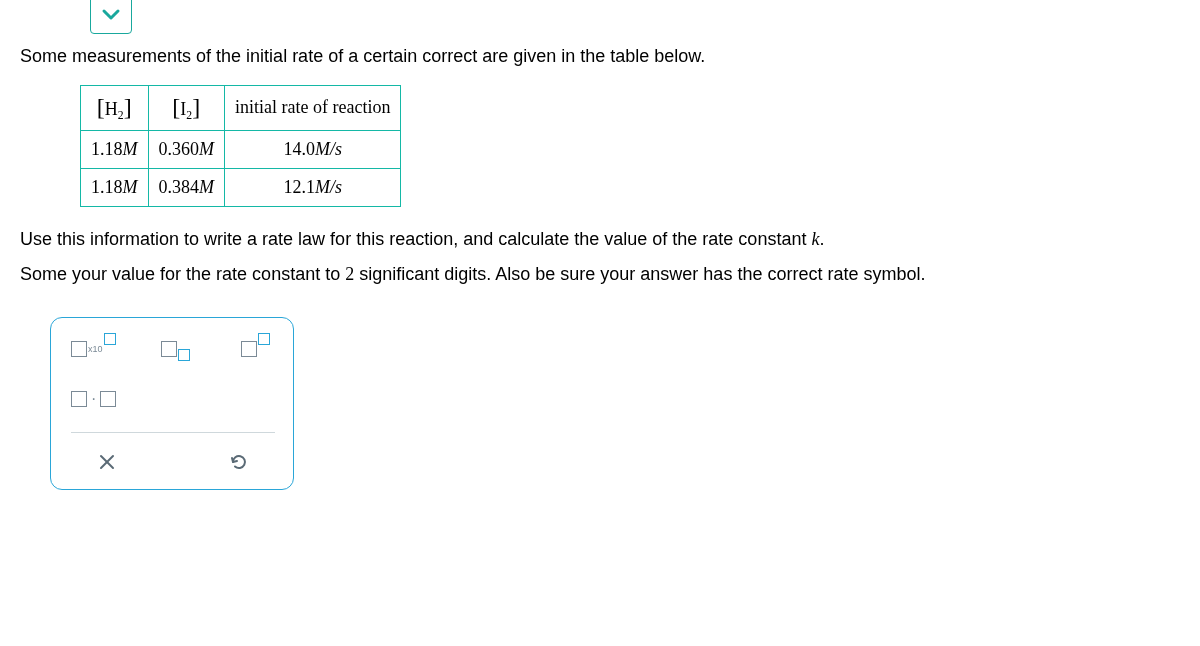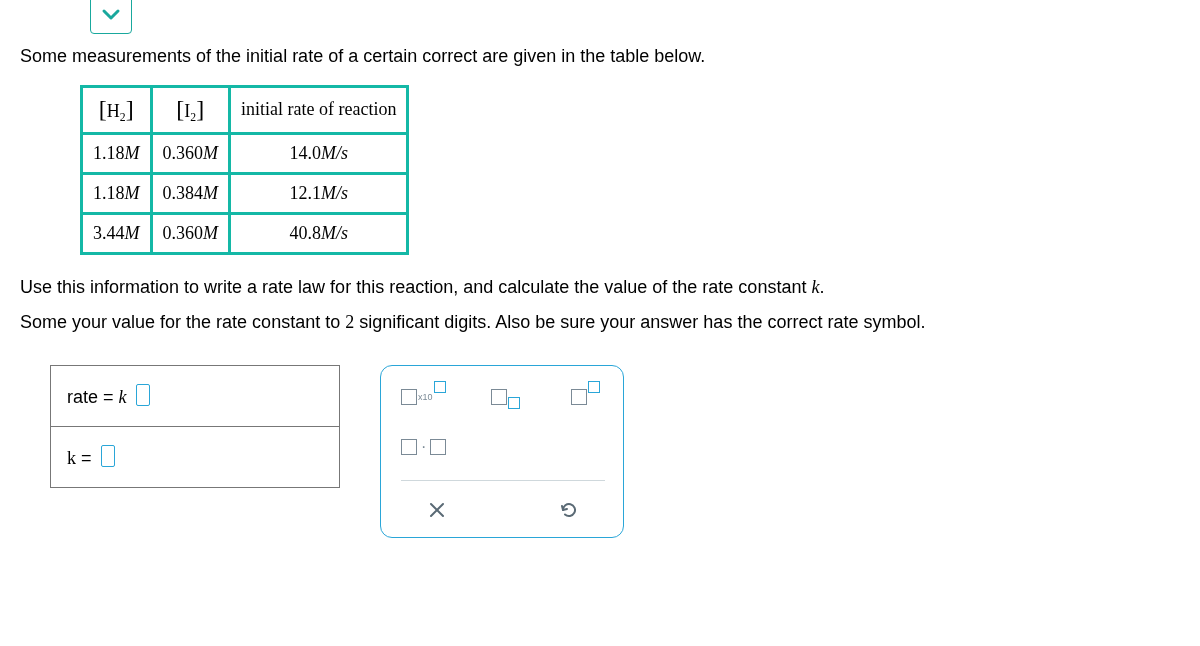--- a/index.html
+++ b/index.html
@@ -25,21 +25,21 @@
   }
   .prompt-text {
     margin: 10px 20px 0 20px;
     line-height: 1.4;
   }
   .data-table {
     border-collapse: collapse;
     margin: 16px 0 20px 80px;
   }
   .data-table th, .data-table td {
-    border: 3px solid #14b8a6;
+    border: 1px solid #14b8a6;
     padding: 8px 10px;
     text-align: center;
     font-weight: normal;
     font-size: 18px;
     margin-left: 48px;
   }
   .data-table th {
     font-weight: normal;
   }
   .hdr-rate { font-weight: bold; font-family: Liberation Serif, serif; }
@@ -147,53 +147,32 @@
   <tr>
     <td><span class="serif-up">1.18</span><span class="serif">M</span></td>
     <td><span class="serif-up">0.360</span><span class="serif">M</span></td>
     <td><span class="serif-up">14.0</span><span class="serif">M/s</span></td>
   </tr>
   <tr>
     <td><span class="serif-up">1.18</span><span class="serif">M</span></td>
     <td><span class="serif-up">0.384</span><span class="serif">M</span></td>
     <td><span class="serif-up">12.1</span><span class="serif">M/s</span></td>
   </tr>
-  <tr>
-    <td><span class="serif-up">3.44</span><span class="serif">M</span></td>
-    <td><span class="serif-up">0.360</span><span class="serif">M</span></td>
-    <td><span class="serif-up">40.8</span><span class="serif">M/s</span></td>
-  </tr>
 </tbody>
   </table>
 
 <p class="prompt-text">
   <span>Use this information to write a rate law for this reaction, and calculate the value of the rate constant </span><span class="serif">k</span><span>.</span>
 </p>
 
 <p class="prompt-text">
   <span>Some your value for the rate constant to </span><span class="serif-up">2</span><span> significant digits. Also be sure your answer has the correct rate symbol.</span>
 </p>
 
 <div class="answer-area">
-  <table class="answer-table">
-    <tbody>
-        <tr>
-      <td>
-        <span>rate</span><span> = </span><span class="serif">k</span>
-        <span class="placeholder-box"></span>
-      </td>
-    </tr>
-    <tr>
-      <td>
-        <span class="serif-up">k</span><span> = </span>
-        <span class="placeholder-box"></span>
-      </td>
-    </tr>
-  </tbody>
-    </table>
 
   <div class="tool-panel">
     <div class="tool-row">
       <div class="tool-btn">
         <span class="mini-box"></span>
           <span class="x10-label">x10</span>
           <span class="mini-box-blue" style="position:relative; top:-10px; left:1px;"></span>
       </div>
       <div class="tool-btn">
         <span class="mini-box"></span>

